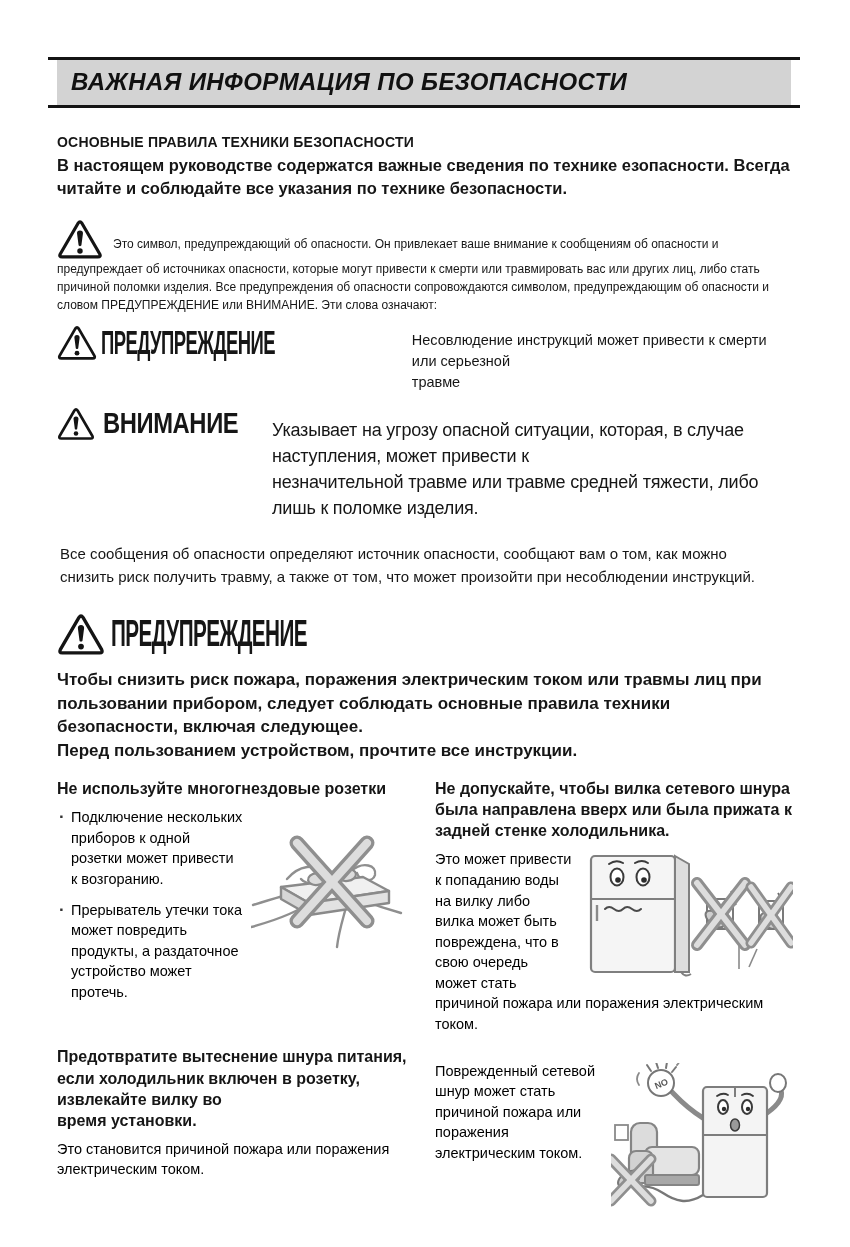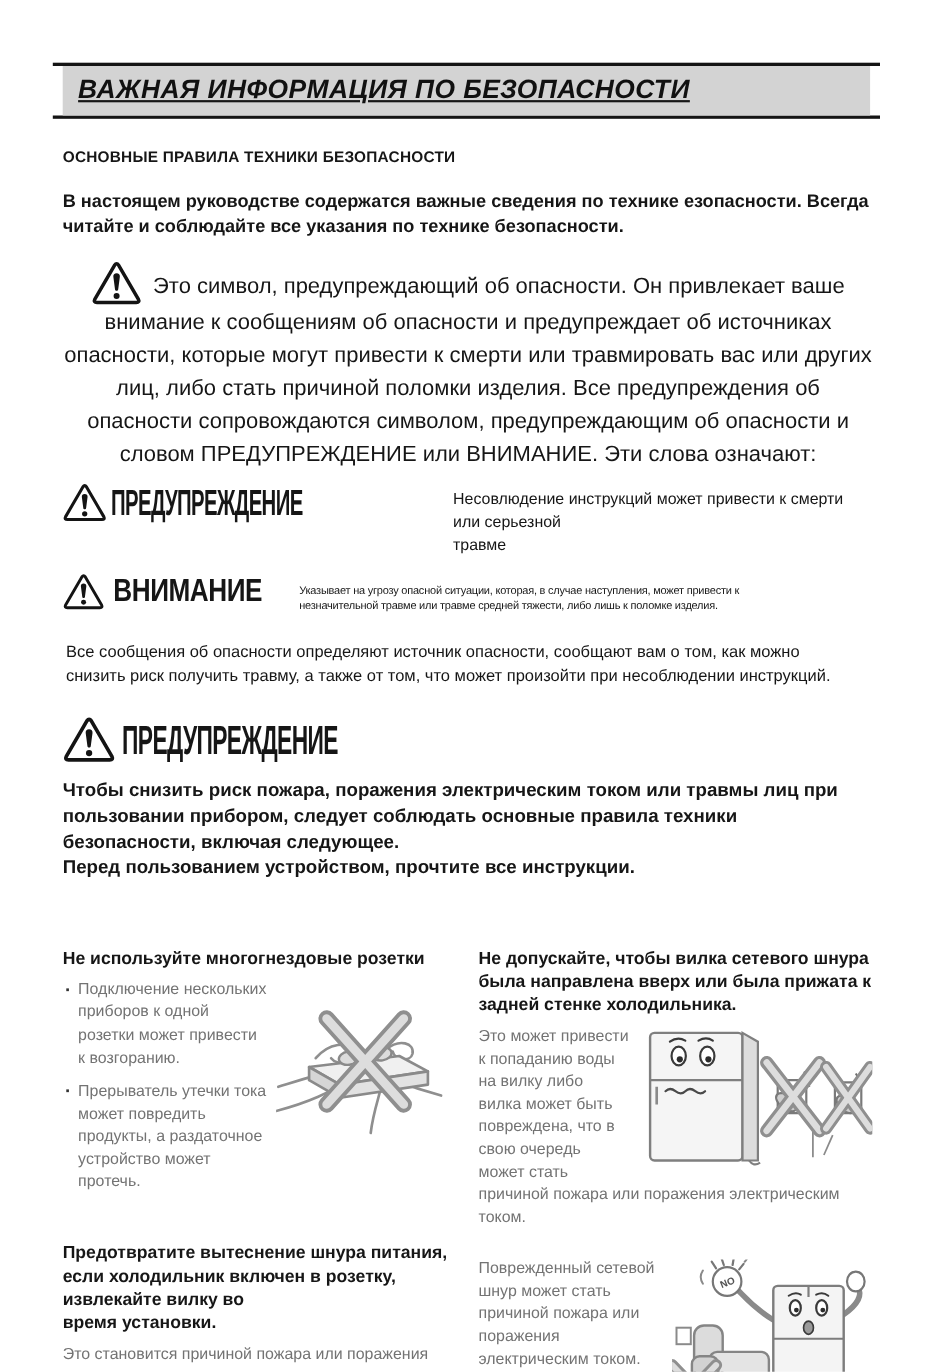--- a/index.html
+++ b/index.html
@@ -10,73 +10,72 @@
     -webkit-font-smoothing:antialiased;
   }
   .pre { white-space:pre-line; }
 
   
   .banner-wrap {
     margin:57px 50px 0 48px;
     border-top:3px solid #141414;
     border-bottom:3px solid #141414;
     padding:0 9px;
-    text-decoration:underline;
   }
   .banner {
     background:#d3d3d3;
     padding:8px 14px 9px;
     font-size:24px; font-weight:bold; font-style:italic;
     letter-spacing:0.4px; color:#111;
   }
 
   .content { margin:0 56px 0 57px; }
 
   h1.main-heading { margin-top:26px; font-size:14px; font-weight:bold; letter-spacing:0.2px; }
 
-  .intro { margin-top:22px; font-size:16.5px; font-weight:bold; line-height:1.42; }
-
-  .symbol-para { margin-top:18px; font-size:20px; line-height:1.5;text-align:center; }
+  .intro { margin-top:4px; font-size:16.5px; font-weight:bold; line-height:1.42; }
+
+  .symbol-para { margin-top:18px; font-size:12px; line-height:1.5; }
   .symbol-para svg { vertical-align:-12px; margin-right:10px; }
 
   
   .def-row { display:flex; align-items:flex-start; margin-top:10px; }
   .def-label { flex:0 0 215px; display:flex; align-items:center; overflow:visible; }
   .def-label svg { flex:0 0 auto; }
   .label-cond {
     display:inline-block; font-weight:bold; font-size:33px; letter-spacing:-1px;
     transform:scaleX(0.56); transform-origin:0 50%; white-space:nowrap; margin-left:4px;
   }
   .label-wide {
     display:inline-block; font-weight:bold; font-size:29px; letter-spacing:-0.5px;
     transform:scaleX(0.82); transform-origin:0 50%; white-space:nowrap; margin-left:8px;
   }
   .def-desc { flex:1; font-size:14.5px; line-height:1.45; padding-top:6px; }
-  .def-desc.narrow { font-size:10px; letter-spacing:-0.2px; padding-top:10px; }
+  .def-desc.narrow { font-size:18px; letter-spacing:-0.2px; padding-top:10px; }
 
   .hazard-note { margin-top:22px; font-size:15px; line-height:1.5; padding-left:3px; }
 
   
   .warning-heading { margin-top:20px; display:flex; align-items:center; height:52px; }
   .warning-heading .label-big {
     display:inline-block; font-weight:bold; font-size:37px; letter-spacing:-1px;
     transform:scaleX(0.56); transform-origin:0 50%; white-space:nowrap; margin-left:6px;
   }
   .warning-lead  { margin-top:8px;  font-size:17px; font-weight:bold; line-height:1.38; }
   .warning-lead2 { font-size:17px; font-weight:bold; line-height:1.38; }
 
   .section-title { margin-top:20px; font-size:19px; font-weight:bold; letter-spacing:0.2px; }
 
   
   .columns { display:flex; gap:26px; margin-top:16px; }
   .col-left  { width:352px; }
   .col-right { width:358px; }
-  .block { margin-bottom:26px;margin-top:44px; }
+  .block { margin-bottom:26px; }
   .block h3 { font-size:16px; font-weight:bold; line-height:1.32; margin-bottom:8px; }
-  .block .body { font-size:14.5px; line-height:1.42; color:#737373; }
+  .block .body { font-size:14.5px; line-height:1.42; color:#000000; }
   .illu { float:right; margin:2px 0 4px 8px; }
 
   .bullet { position:relative; padding-left:14px; margin-bottom:10px; }
   .bullet::before { content:"\00B7"; position:absolute; left:2px; top:-2px; font-weight:bold; font-size:17px; color:#333; }
 
   .clear { clear:both; }
 </style>
 </head>
 <body>
 

